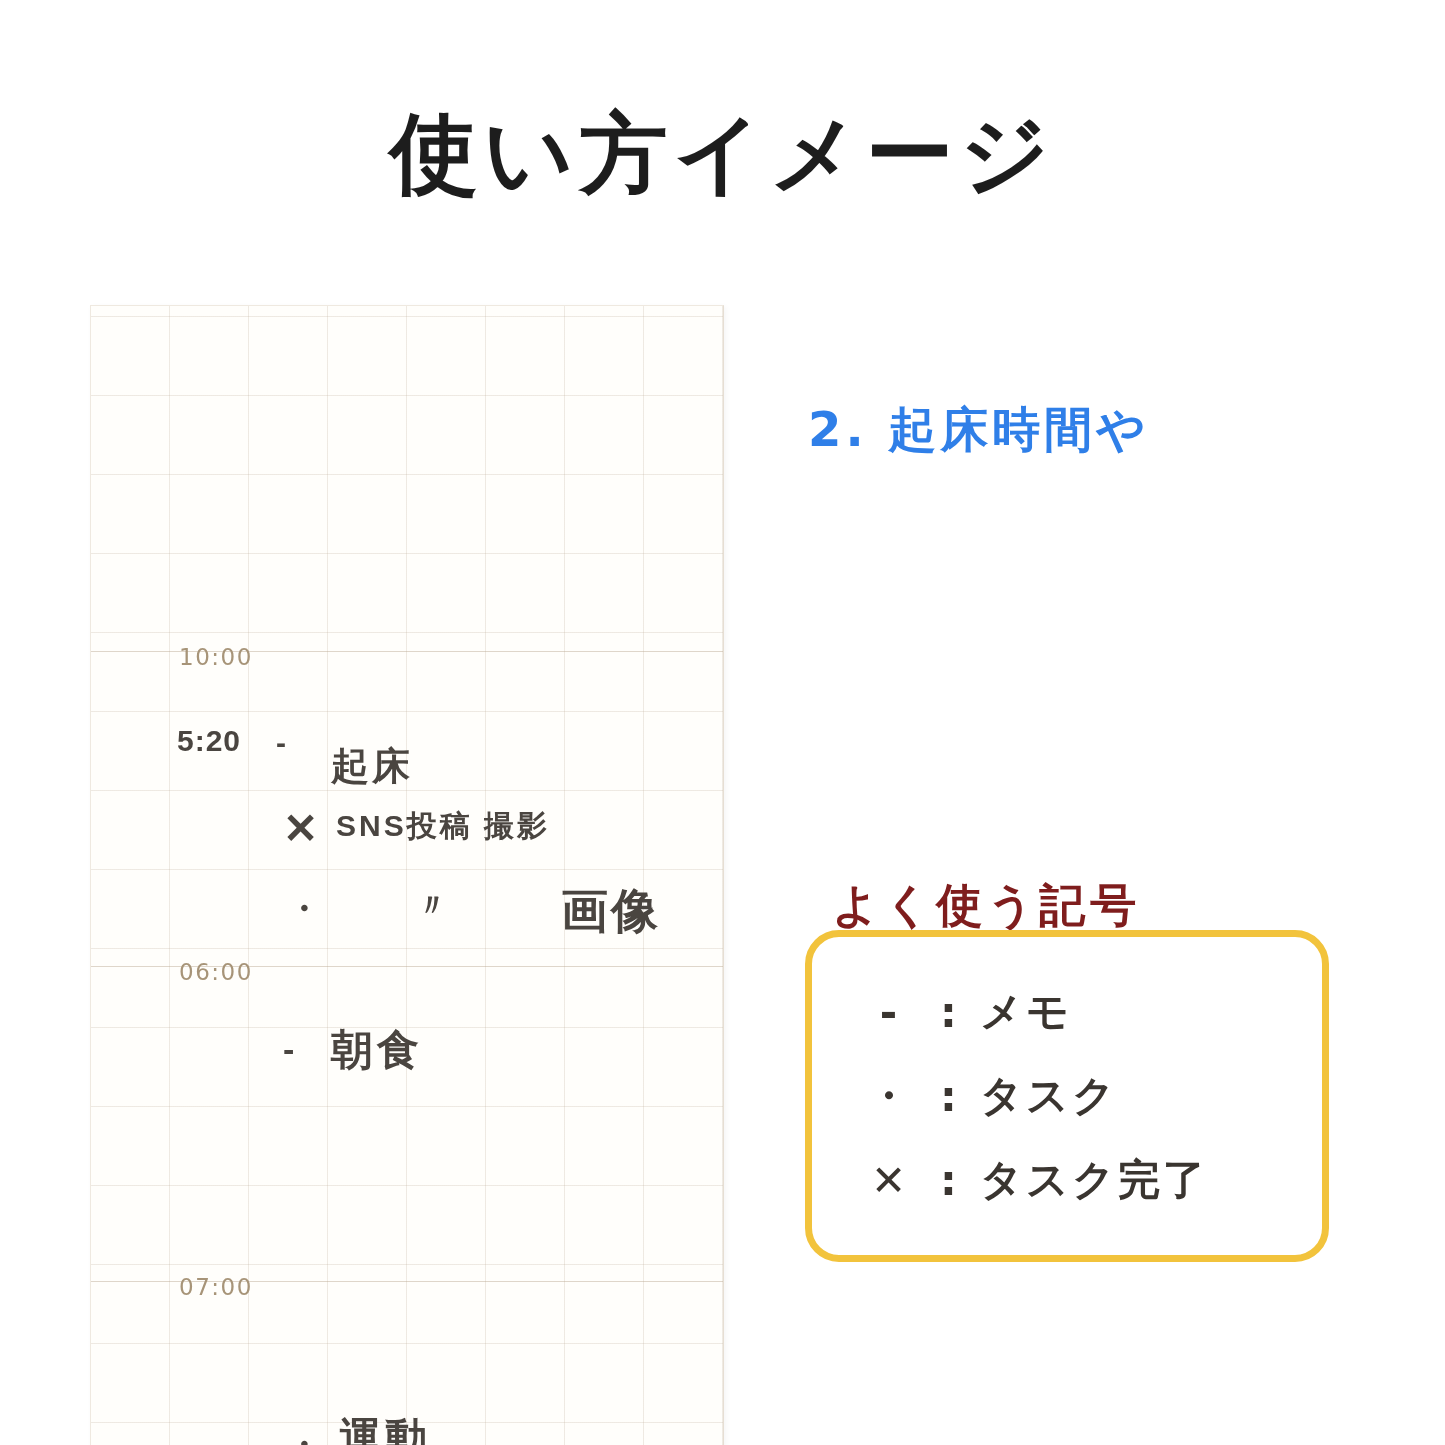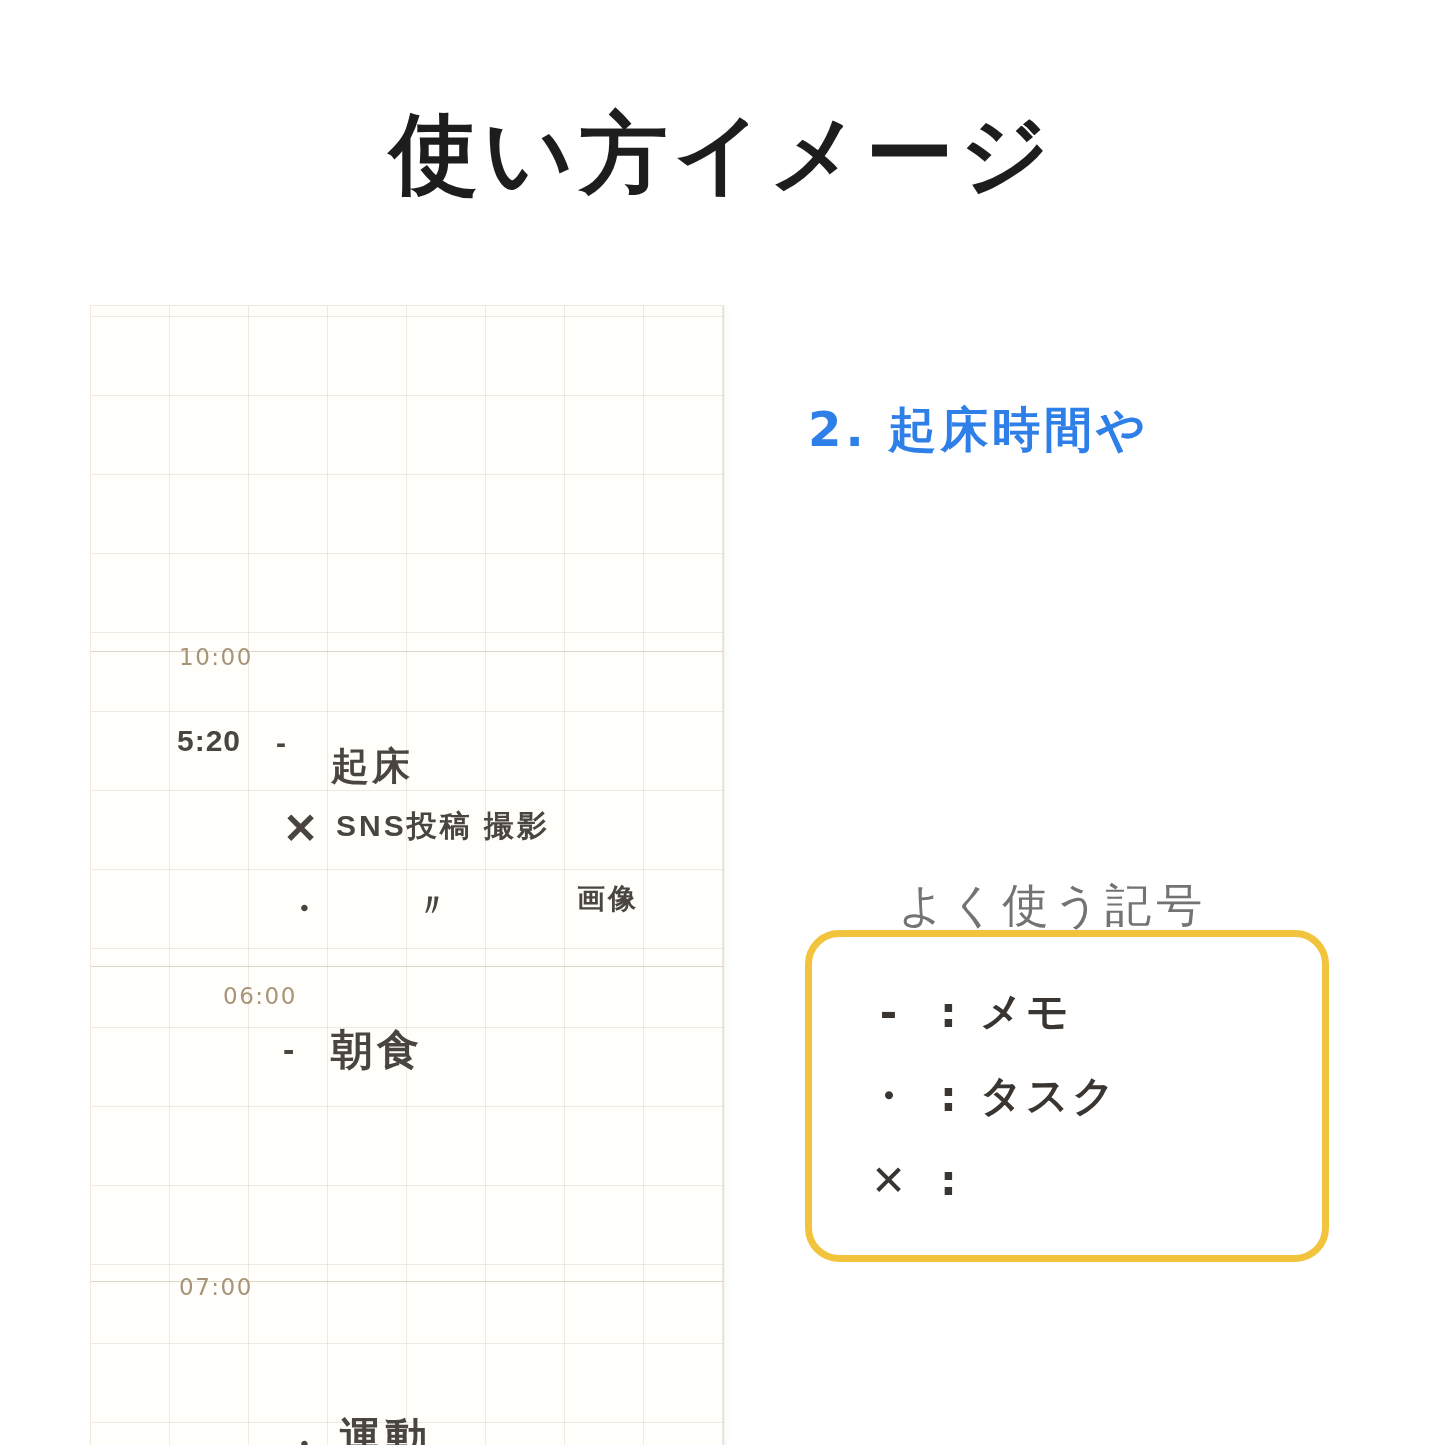--- a/index.html
+++ b/index.html
@@ -83,21 +83,21 @@
   
   #entry-wake-time   { left: 86px;  top: 418px; font-size: 30px; letter-spacing: 1px; }
   #entry-wake-dash   { left: 185px; top: 420px; font-size: 30px; }
   #entry-wake-label  { left: 240px; top: 435px; font-size: 38px; letter-spacing: 3px; }
 
   #entry-sns-mark    { left: 192px; top: 498px; font-size: 42px; }
   #entry-sns-label   { left: 245px; top: 500px; font-size: 30px; letter-spacing: 3px; }
 
   #entry-img-mark    { left: 196px; top: 580px; font-size: 34px; }
   #entry-img-ditto   { left: 325px; top: 578px; font-size: 32px; }
-  #entry-img-label   { left: 470px; top: 574px; font-size: 28px; letter-spacing: 3px; margin-left: 16px; }
+  #entry-img-label   { left: 470px; top: 574px; font-size: 47px; letter-spacing: 3px; }
 
   #entry-break-dash  { left: 192px; top: 724px; font-size: 34px; }
   #entry-break-label { left: 240px; top: 716px; font-size: 42px; letter-spacing: 4px; }
 
   #entry-ex-mark     { left: 196px; top: 1116px; font-size: 34px; }
   #entry-ex-label    { left: 248px; top: 1104px; font-size: 42px; letter-spacing: 4px; }
 
   
   #blue-note {
     position: absolute;
@@ -118,26 +118,26 @@
     font-size: 48px;
     letter-spacing: 4px;
     margin-top: 26px;
     padding-left: 170px;
     white-space: nowrap;
   }
 
   
   #legend-title {
     position: absolute;
-    left: 898px;
+    left: 832px;
     top: 875px;
     font-size: 46px;
     letter-spacing: 5px;
-    color: #737373;
-    font-weight: 400;
+    color: #7f1d1d;
+    font-weight: 700;
     white-space: nowrap;
   }
   #legend-box {
     position: absolute;
     left: 805px;
     top: 930px;
     width: 510px;
     height: 318px;
     border: 7px solid #f2c33c;
     border-radius: 34px;
@@ -171,21 +171,21 @@
 
 <div id="page-title">使い方イメージ</div>
 
 <div id="planner-card">
   <div id="planner-grid"></div>
 
   <div class="hour-line" style="top:345px;"></div>
   <div class="hour-label" style="top:338px;">10:00</div>
 
   <div class="hour-line" style="top:660px;"></div>
-  <div class="hour-label" style="top:677px;margin-left:44px;">06:00</div>
+  <div class="hour-label" style="top:653px;">06:00</div>
 
   <div class="hour-line" style="top:975px;"></div>
   <div class="hour-label" style="top:968px;">07:00</div>
 
   <div class="entry hand" id="entry-wake-time">5:20</div>
   <div class="entry hand" id="entry-wake-dash">-</div>
   <div class="entry hand" id="entry-wake-label">起床</div>
 
   <div class="entry hand" id="entry-sns-mark">✕</div>
   <div class="entry hand" id="entry-sns-label">SNS投稿 撮影</div>
@@ -215,14 +215,15 @@
     <span class="legend-label">メモ</span>
   </div>
   <div class="legend-row">
     <span class="legend-sym">・</span>
     <span class="legend-colon">:</span>
     <span class="legend-label">タスク</span>
   </div>
   <div class="legend-row">
     <span class="legend-sym">✕</span>
     <span class="legend-colon">:</span>
+    <span class="legend-label">タスク完了</span>
   </div>
 </div>
 
 </body></html>

